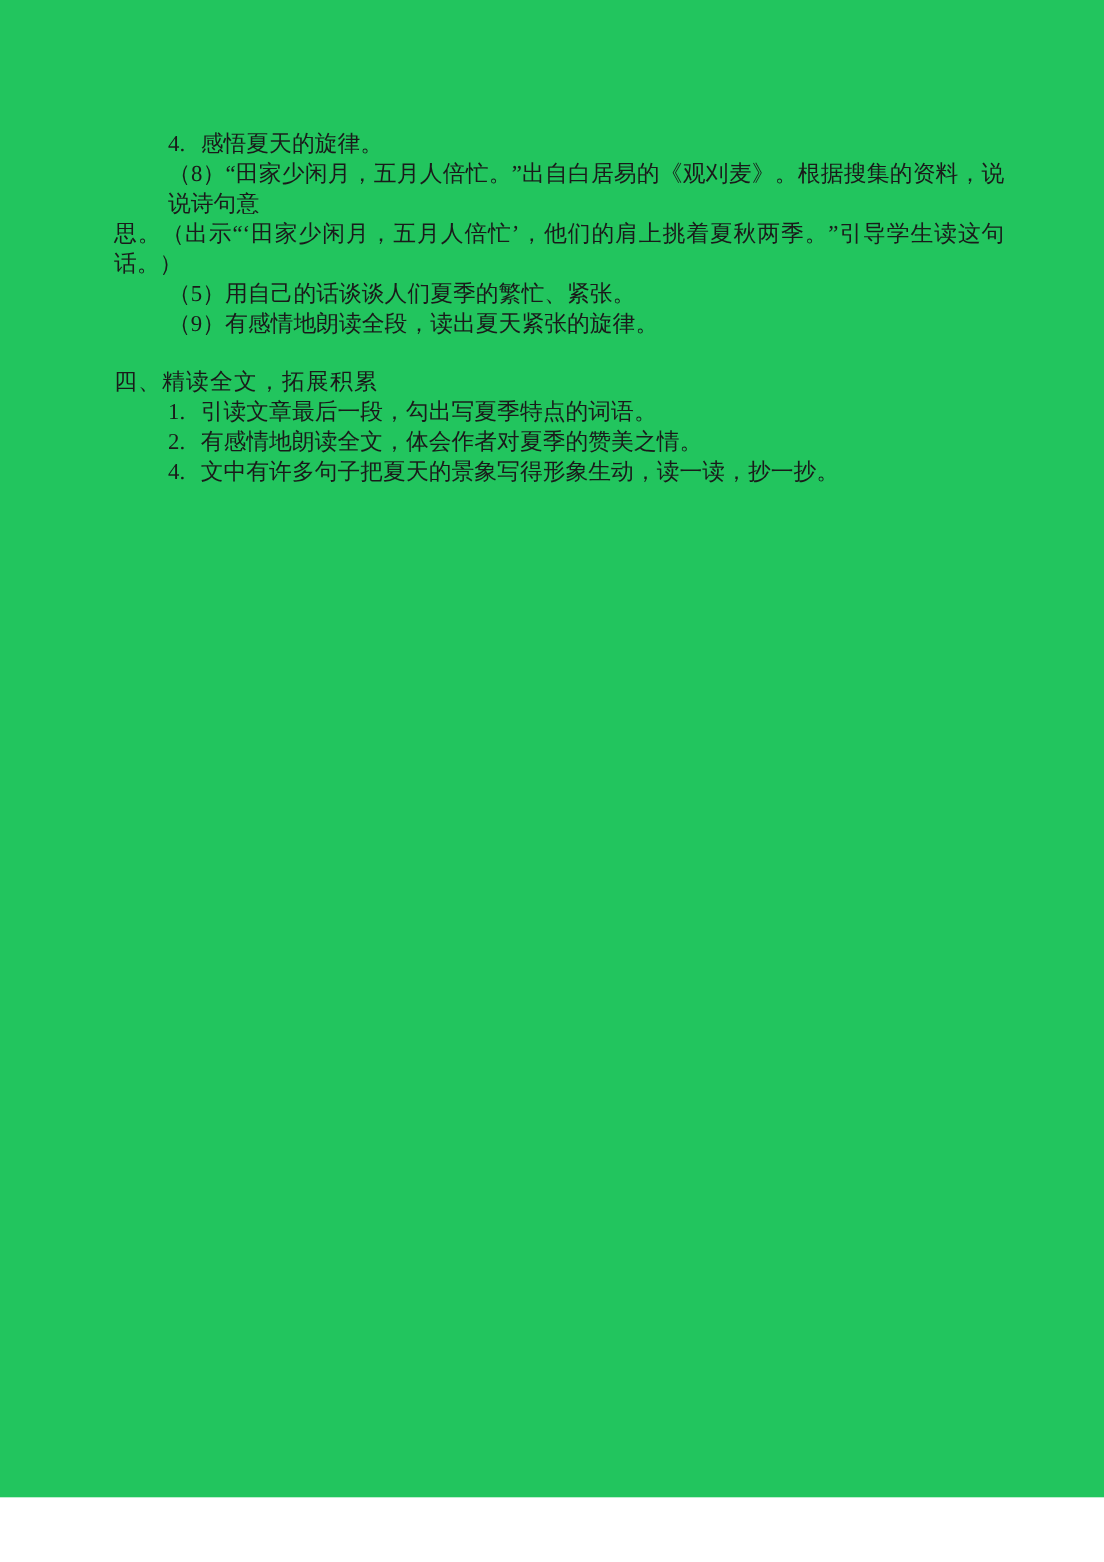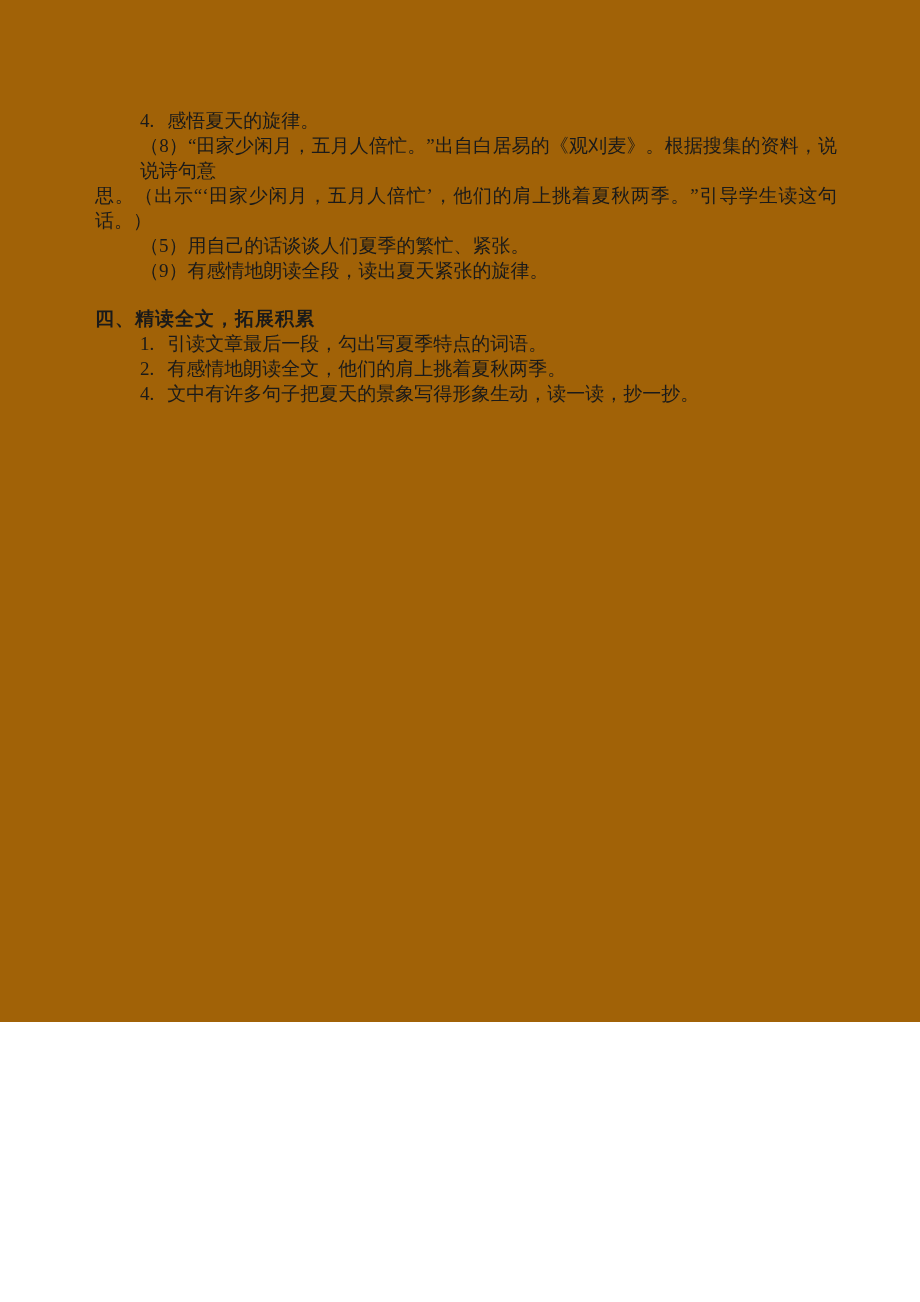--- a/index.html
+++ b/index.html
@@ -3,22 +3,22 @@
 <meta charset="utf-8">
 <style>
   html, body {
     margin: 0;
     padding: 0;
     background: #ffffff;
   }
   .page {
     position: relative;
     width: 920px;
-    height: 1022px;
-    background: #a16207;
+    height: 1248px;
+    background: #22c55e;
     overflow: hidden;
     font-family: "Liberation Serif", "DejaVu Serif", serif;
     color: #1a1a1a;
   }
   .content {
     position: absolute;
     top: 108px;
     left: 95px;
     right: 83px;
   }
@@ -29,21 +29,21 @@
     text-align: justify;
   }
   .indent {
     padding-left: 45px;
   }
   .num {
     display: inline-block;
     margin-right: 13px;
   }
   .heading {
-    font-weight: bold;
+    font-weight: normal;
     margin-top: 23px;
     letter-spacing: 1px;
   }
 </style>
 </head>
 <body>
 
 <div class="page">
   <div class="content">
 
@@ -56,20 +56,20 @@
 
     <div class="line indent">（5）用自己的话谈谈人们夏季的繁忙、紧张。</div>
     <div class="line indent">（9）有感情地朗读全段，读出夏天紧张的旋律。</div>
 
     <div class="line heading">四、精读全文，拓展积累</div>
 
     <div class="line indent">
       <span class="num">1.</span><span>引读文章最后一段，勾出写夏季特点的词语。</span>
     </div>
     <div class="line indent">
-      <span class="num">2.</span><span>有感情地朗读全文，他们的肩上挑着夏秋两季。</span>
+      <span class="num">2.</span><span>有感情地朗读全文，体会作者对夏季的赞美之情。</span>
     </div>
     <div class="line indent">
       <span class="num">4.</span><span>文中有许多句子把夏天的景象写得形象生动，读一读，抄一抄。</span>
     </div>
 
   </div>
 </div>
 
 </body></html>

